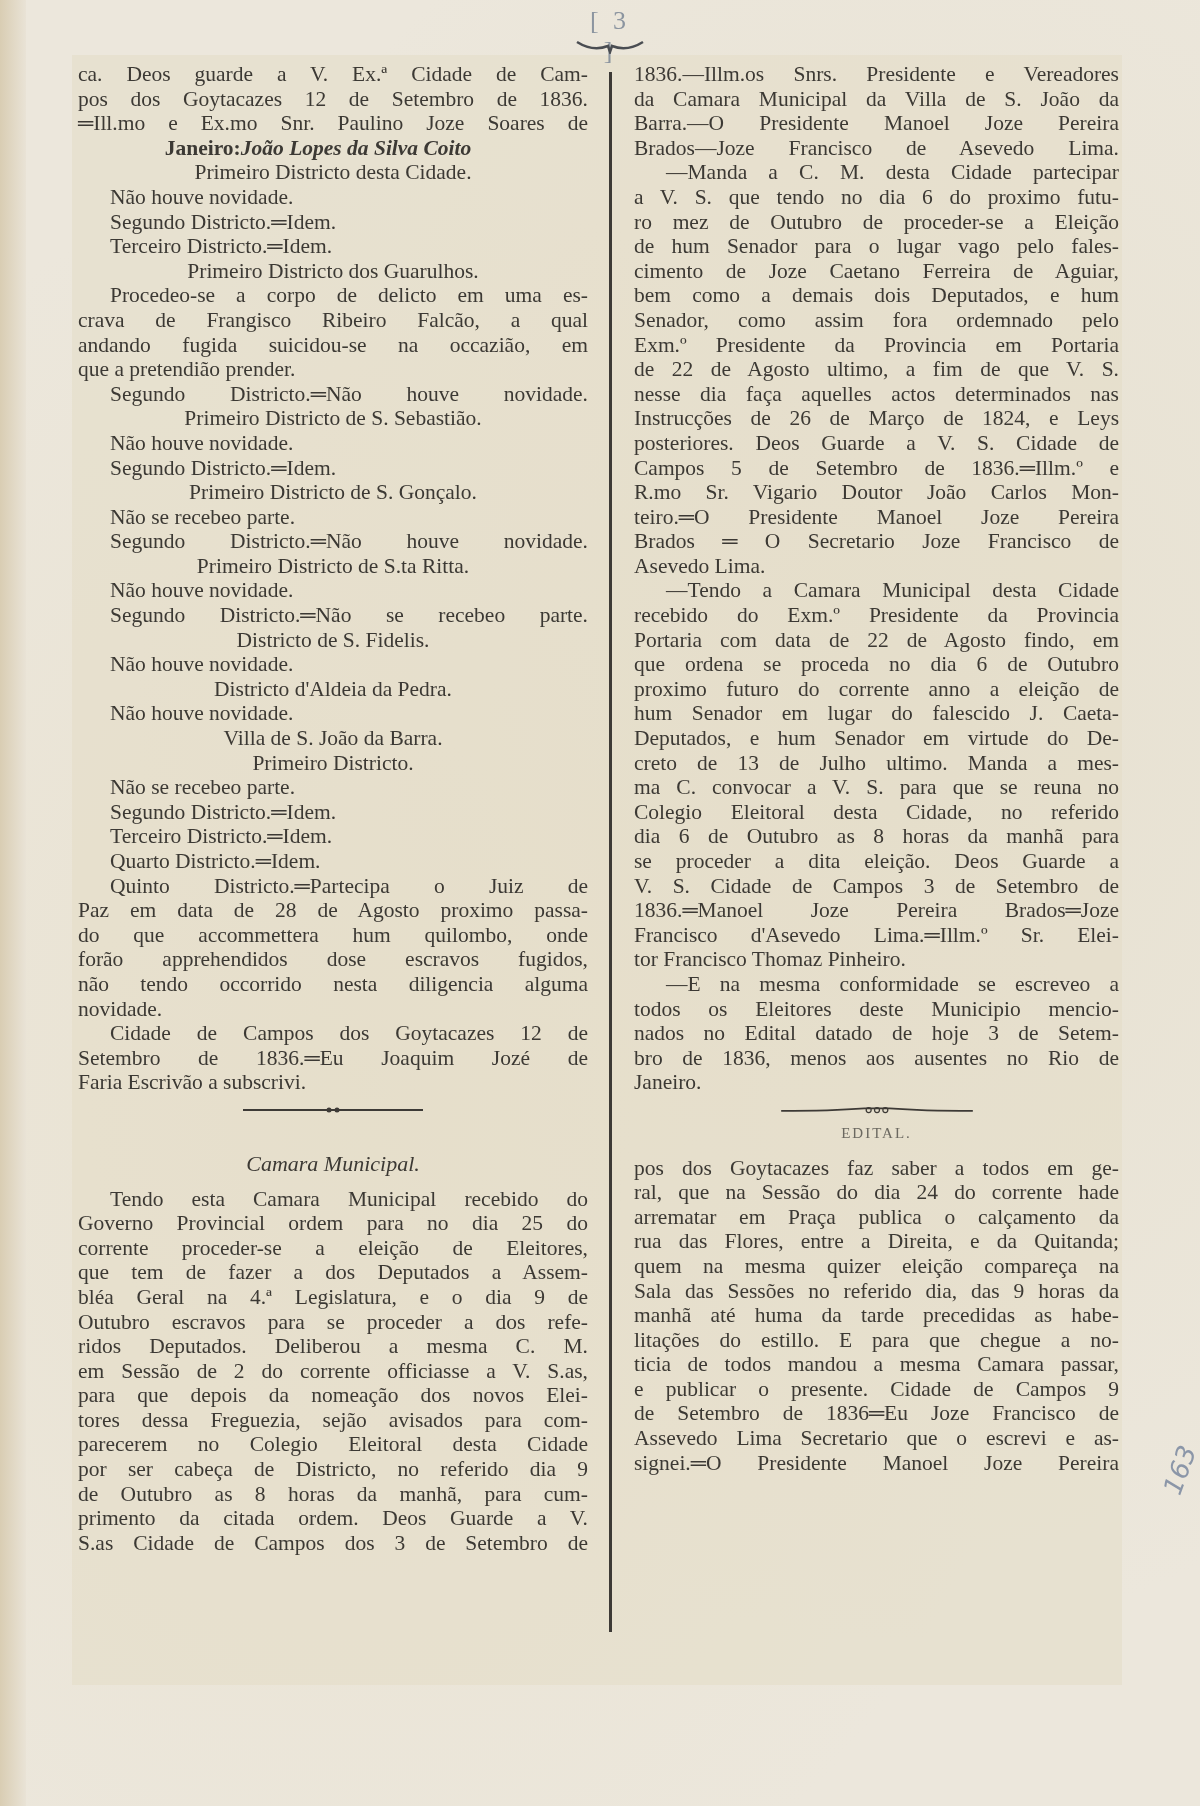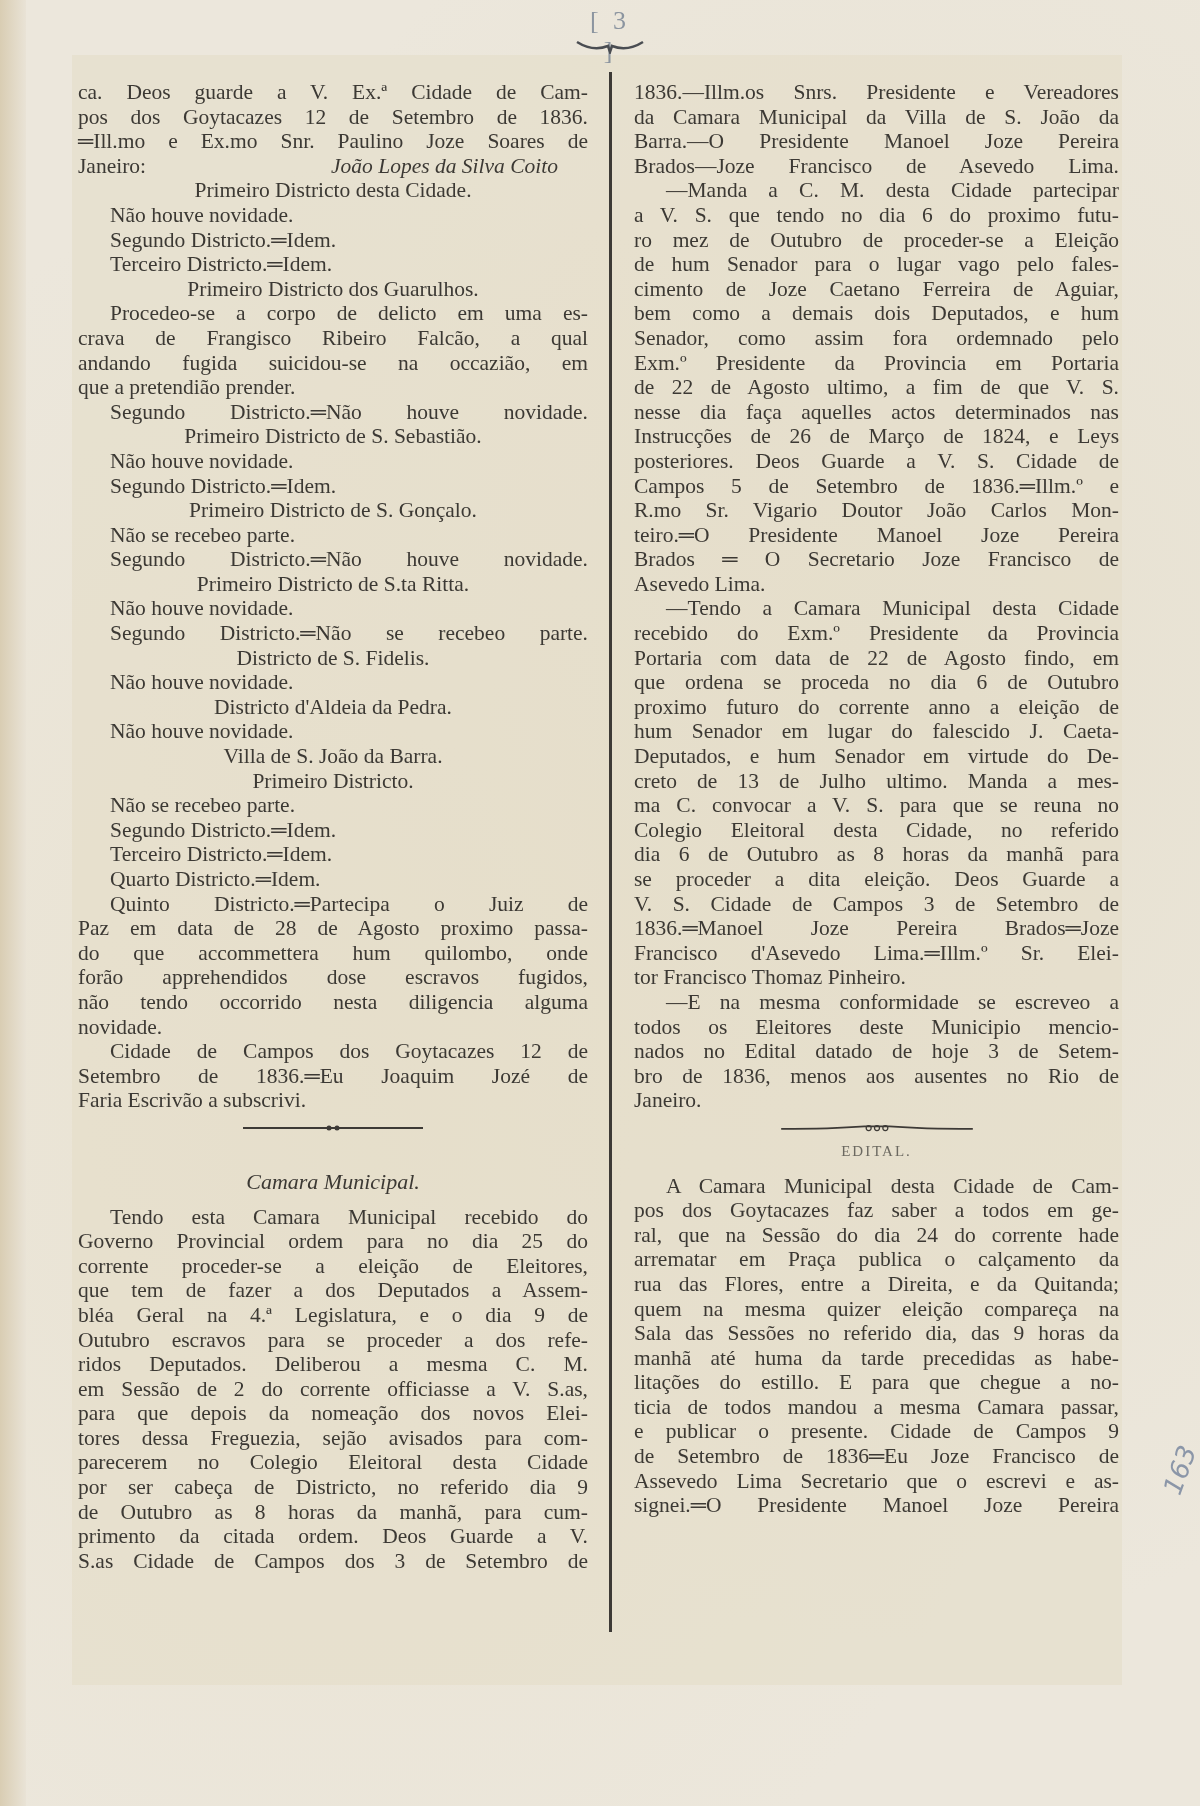--- a/index.html
+++ b/index.html
@@ -30,30 +30,30 @@
     font-size: 26px; color: #8c95a0; letter-spacing: 4px;
   }
   .brace {
     position: absolute; left: 575px; top: 38px; width: 70px; height: 16px;
   }
   .col-rule {
     position: absolute; left: 609px; top: 72px; width: 3px; height: 1560px;
     background: #3d3a36;
   }
   .column {
-    position: absolute; top: 80px; width: 510px;
+    position: absolute; top: 62px; width: 510px;
     font-size: 21.5px; line-height: 24.6px;
   }
   .col-left { left: 78px; }
   .col-right { left: 634px; width: 485px; }
   .line { white-space: nowrap; display: block; text-align: justify; text-align-last: justify; }
   .line.last, .line.heading, .line.short { text-align-last: left; }
   .line.indent { padding-left: 32px; }
   .line.heading { text-align: left; text-align-last: center; }
-  .sig-line { display: flex; justify-content: space-between; }
+  .sig-line { display: flex; justify-content: center; font-weight: bold; }
   .sig-line .sig { font-style: italic; padding-right: 30px; }
   .ornament {
     display: block; margin: 10px auto 6px; width: 180px; height: 10px;
   }
   .col-right .ornament { width: 230px; }
   .section-title { display: block; text-align: center; font-size: 22px; margin: 6px 0 10px; }
   .section-title.italic { font-style: italic; margin-top: 37px; }
   .section-title.edital { letter-spacing: 2px; font-size: 15px; color: #6b6860; }
   .pencil-note {
     position: absolute; left: 1155px; top: 1455px; font-size: 26px; color: #8b96a8;
@@ -197,21 +197,20 @@
       </div>
 
     <svg class="ornament" viewBox="0 0 230 12">
       <path d="M0 7 Q 60 7 100 4 L130 4 Q 170 7 230 7" stroke="#3d3a36" stroke-width="2" fill="none"></path>
       <circle cx="105" cy="6" r="3" fill="none" stroke="#3d3a36" stroke-width="1.5"></circle>
       <circle cx="115" cy="6" r="3" fill="none" stroke="#3d3a36" stroke-width="1.5"></circle>
       <circle cx="125" cy="6" r="3" fill="none" stroke="#3d3a36" stroke-width="1.5"></circle>
     </svg>
     <span class="section-title edital">EDITAL.</span>
     <div id="right-edital-lines">
-        <span class="line line indent">A Camara Municipal desta Cidade de Cam-</span>
         <span class="line line">pos dos Goytacazes faz saber a todos em ge-</span>
         <span class="line line">ral, que na Sessão do dia 24 do corrente hade</span>
         <span class="line line">arrematar em Praça publica o calçamento da</span>
         <span class="line line">rua das Flores, entre a Direita, e da Quitanda;</span>
         <span class="line line">quem na mesma quizer eleição compareça na</span>
         <span class="line line">Sala das Sessões no referido dia, das 9 horas da</span>
         <span class="line line">manhã até huma da tarde precedidas as habe-</span>
         <span class="line line">litações do estillo. E para que chegue a no-</span>
         <span class="line line">ticia de todos mandou a mesma Camara passar,</span>
         <span class="line line">e publicar o presente. Cidade de Campos 9</span>

